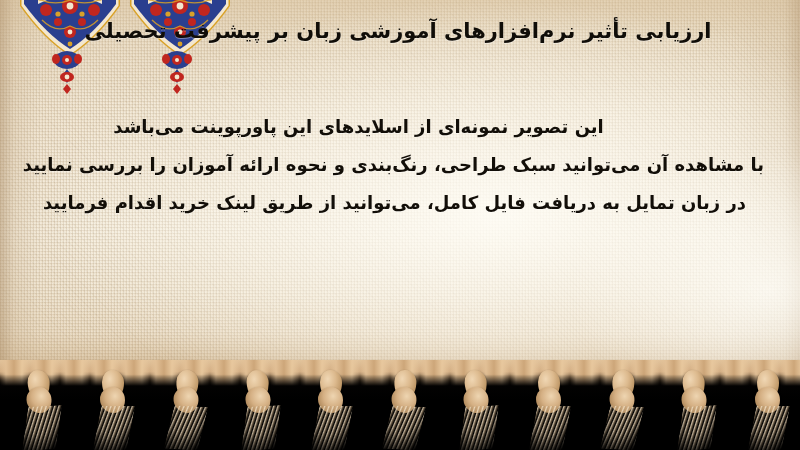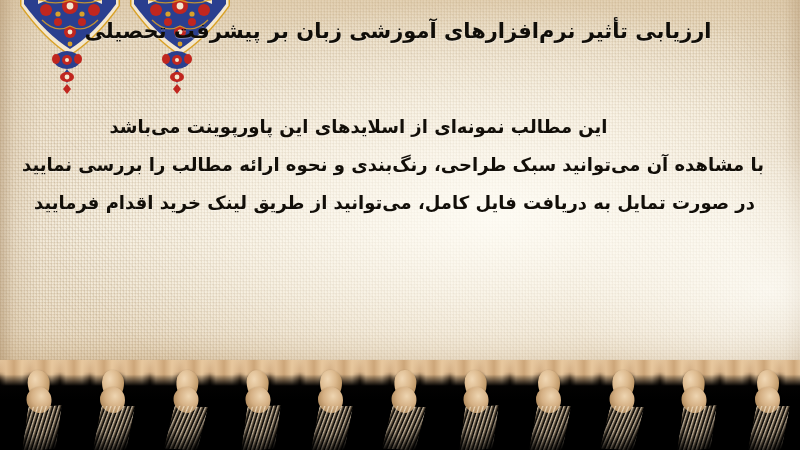--- a/index.html
+++ b/index.html
@@ -320,23 +320,23 @@
     </svg>
   </div>
 
   <div class="text-layer">
 
     <div class="title">
       <span class="t-line t1">ارزیابی تأثیر نرم‌افزارهای آموزشی زبان بر پیشرفت تحصیلی</span>
     </div>
 
     <div class="body-block">
-      <span class="b-line b1">این مطالب نمونه‌ای از اسلایدهای این پاورپوینت می‌باشد</span>
-      <span class="b-line b2">با مشاهده آن می‌توانید سبک طراحی، رنگ‌بندی و نحوه ارائه مطالب را بررسی نمایید</span>
-      <span class="b-line b3">در صورت تمایل به دریافت فایل کامل، می‌توانید از طریق لینک خرید اقدام فرمایید</span>
+      <span class="b-line b1">این تصویر نمونه‌ای از اسلایدهای این پاورپوینت می‌باشد</span>
+      <span class="b-line b2">با مشاهده آن می‌توانید سبک طراحی، رنگ‌بندی و نحوه ارائه آموزان را بررسی نمایید</span>
+      <span class="b-line b3">در زبان تمایل به دریافت فایل کامل، می‌توانید از طریق لینک خرید اقدام فرمایید</span>
     </div>
 
   </div>
 
   <div class="fringe-band">
     <div class="fringe-edge"></div>
     <div id="tassels">
         <div class="tassel" style="left: 20.3636px; transform: rotate(-3deg);">
           <div class="knot"></div>
           <div class="knot k2"></div>

